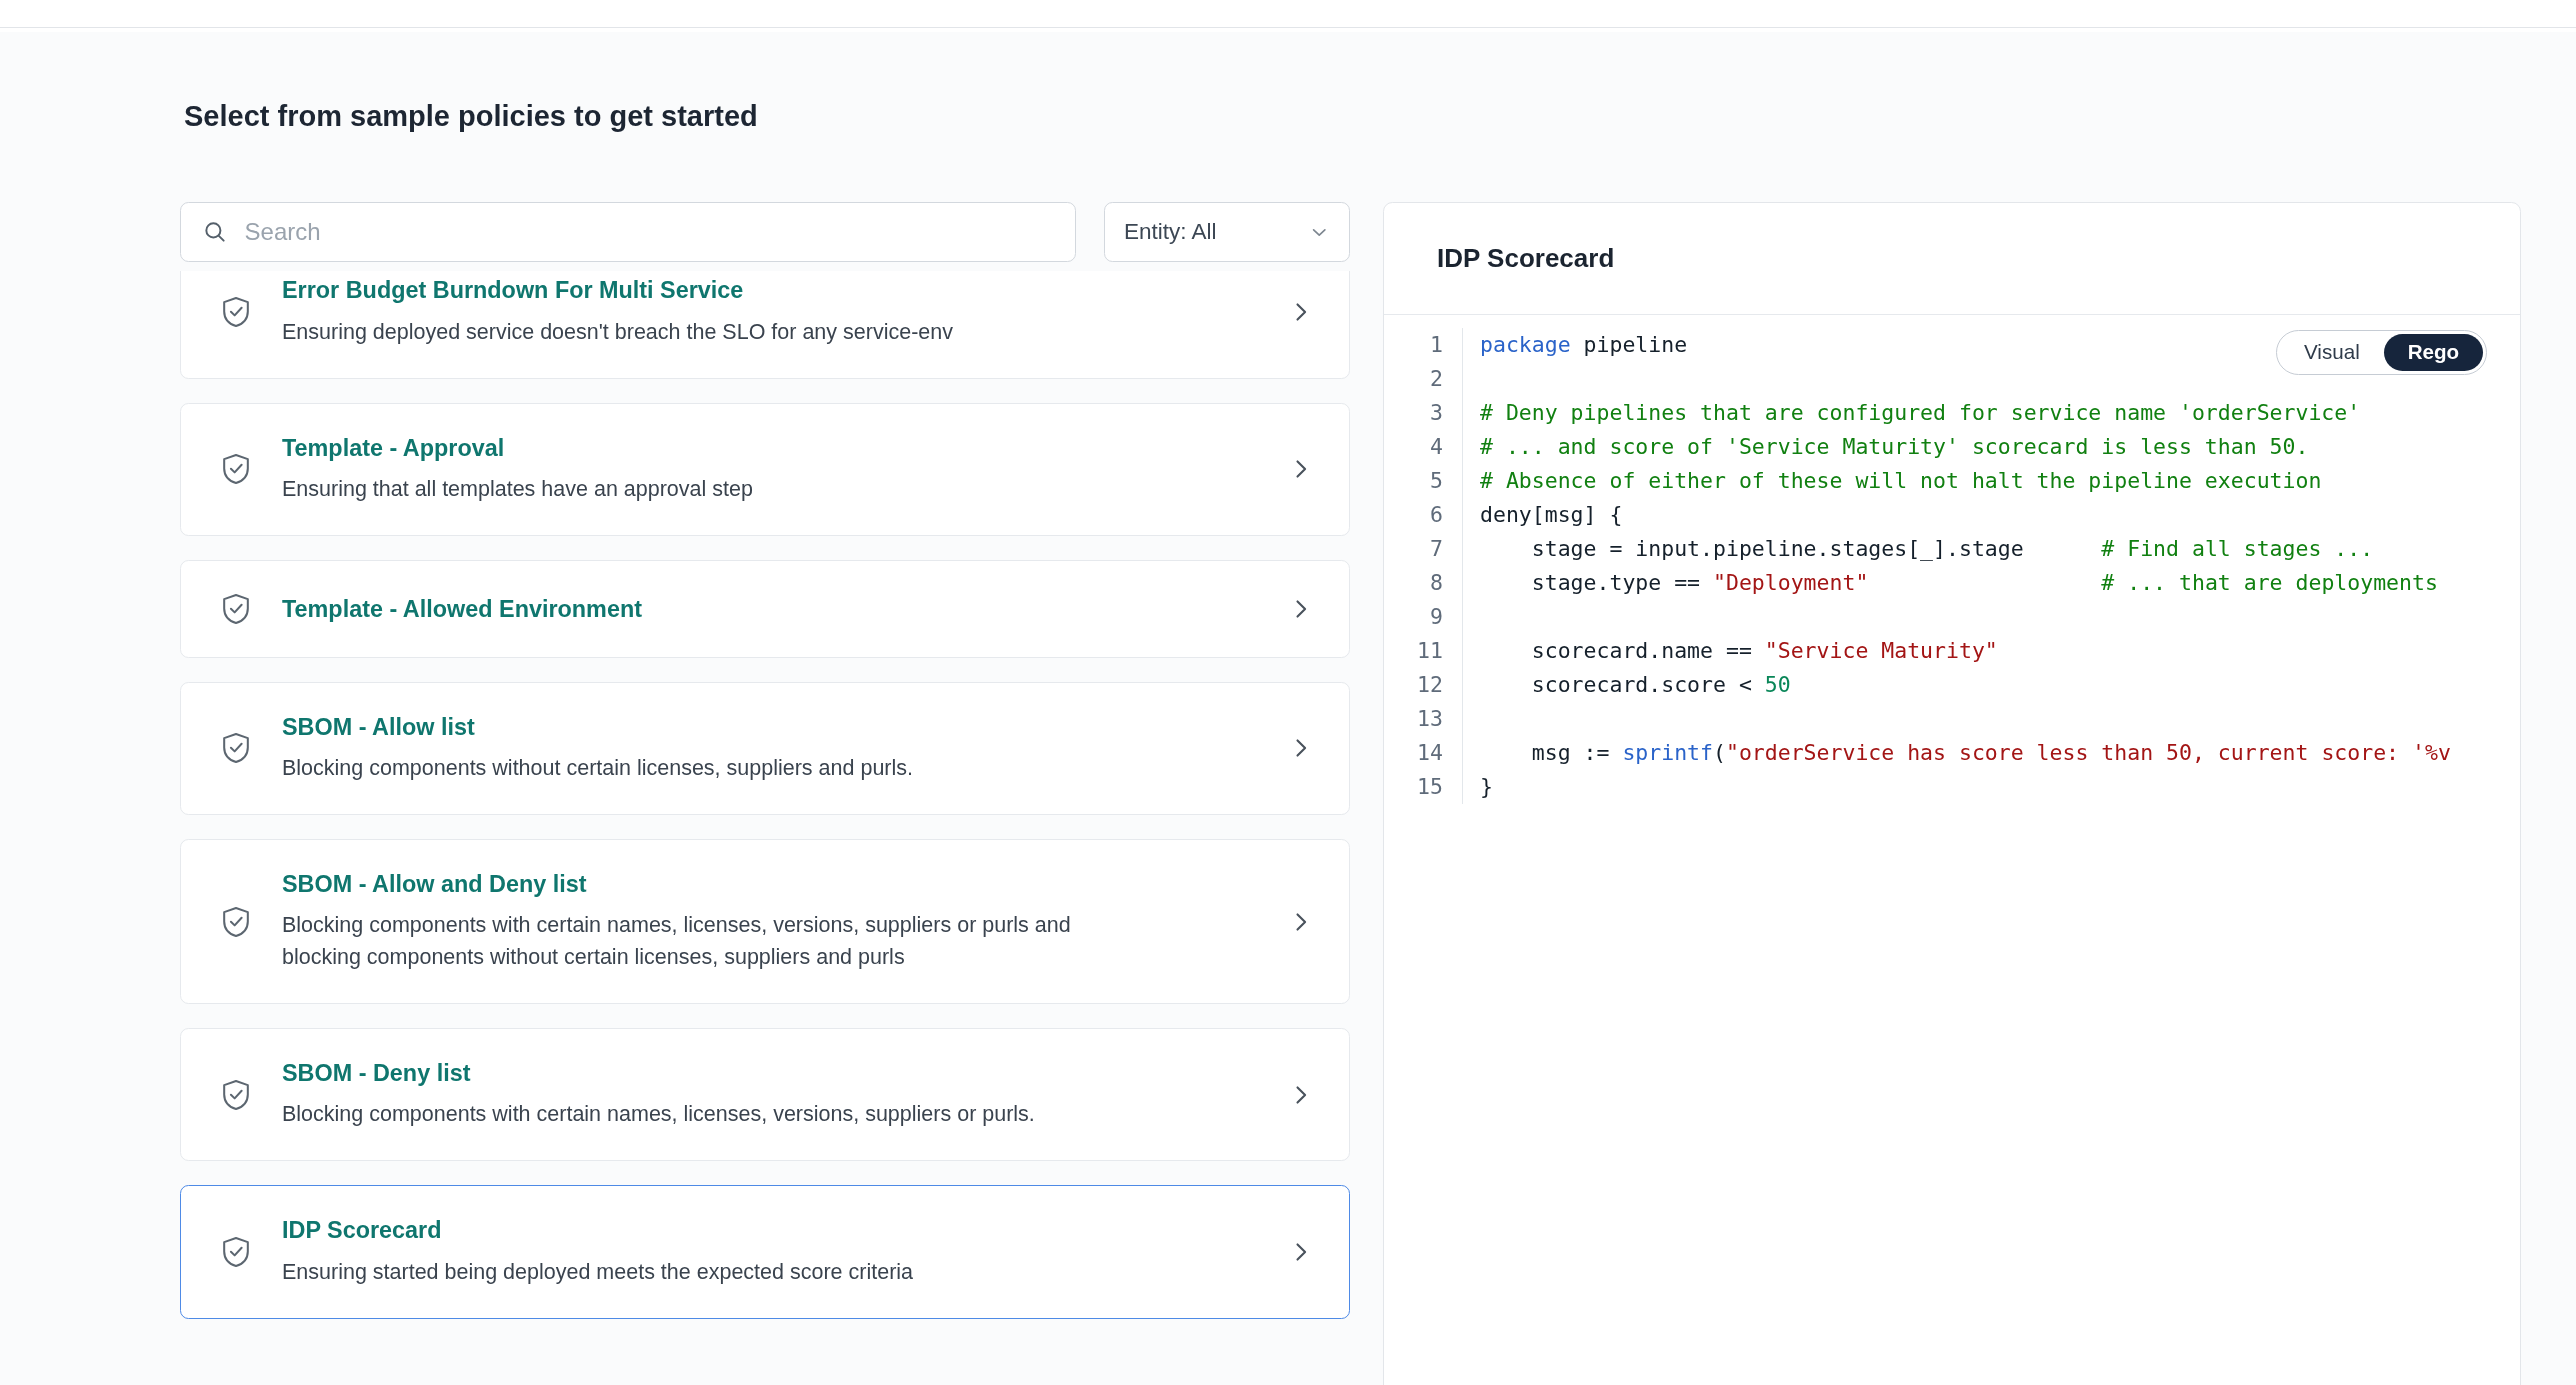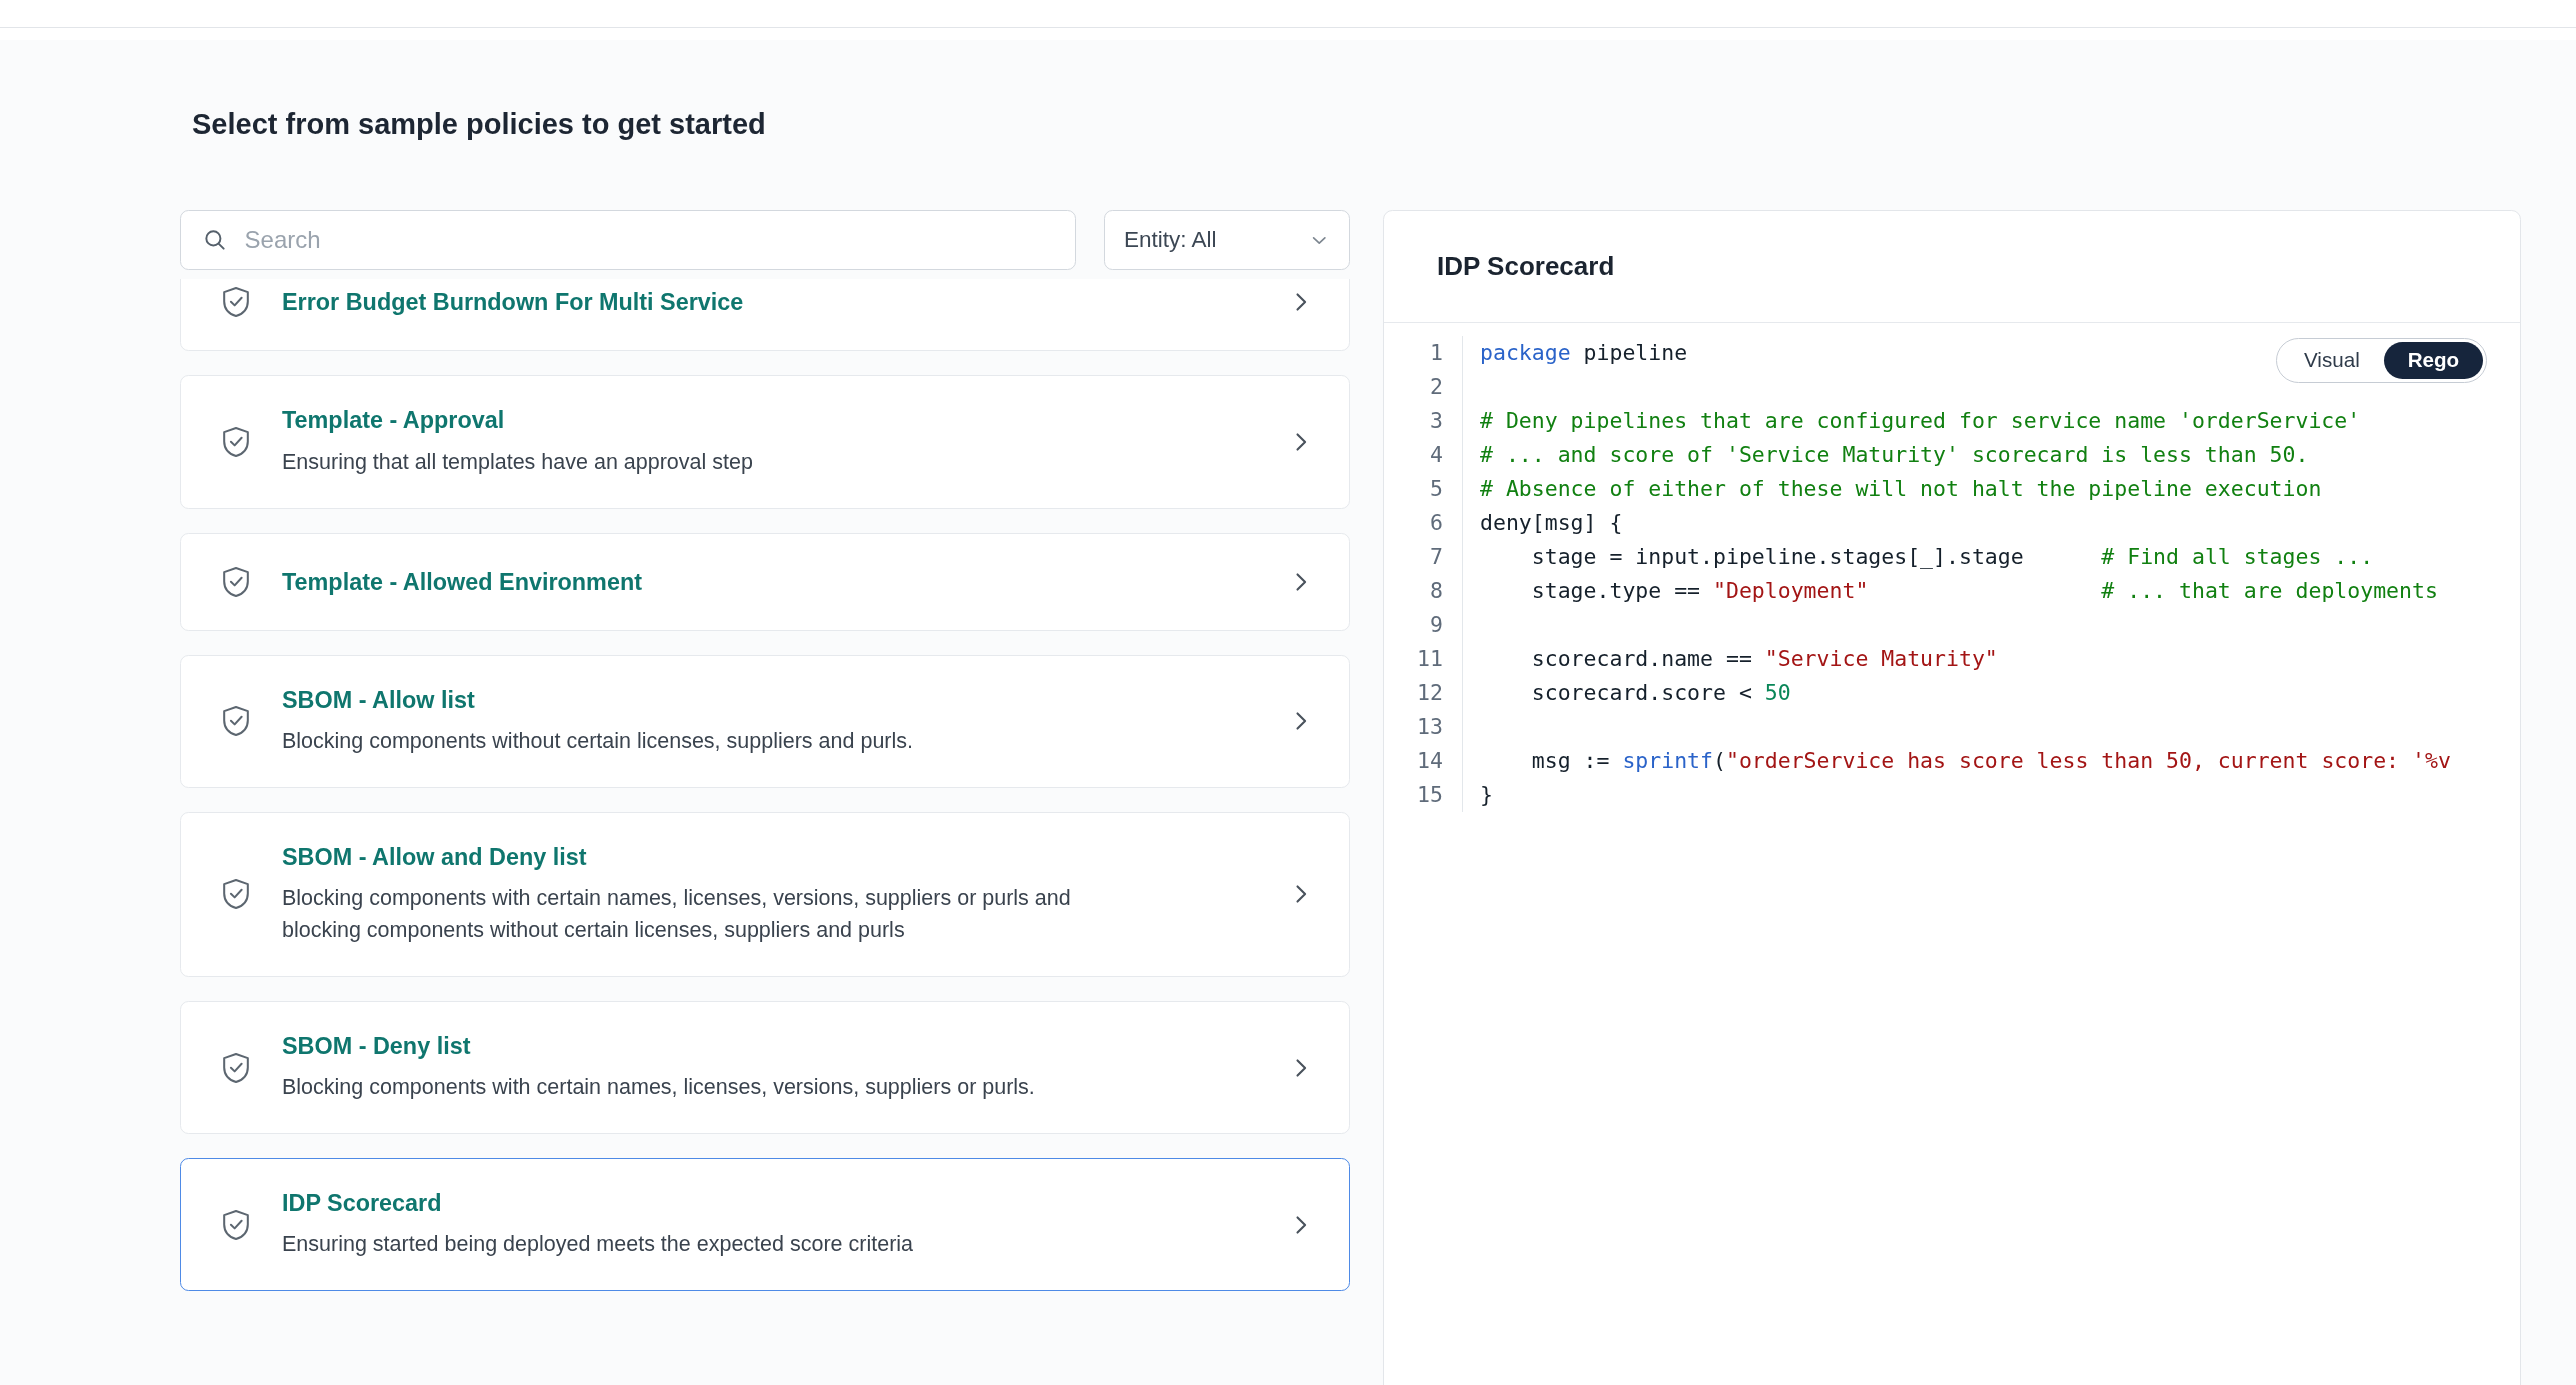--- a/index.html
+++ b/index.html
@@ -10,21 +10,21 @@
     font-family: "Liberation Sans", sans-serif;
     color: #1f2733;
   }
   .topbar {
     height: 28px; background: #fff; border-bottom: 0.9px solid #e2e5e9;
   }
   .content {
     height: 1357px; background: #fafbfc; position: relative;
   }
   .page-title {
-    margin: 12px; padding: 68px 0 0 180px;
+    margin: 4px; padding: 68px 0 0 180px;
     font-size: 29px; font-weight: 700; color: #1d2633;
   }
   .main-row {
     display: flex; align-items: flex-start;
     margin: 69px 55px 0 180px;
   }
   .left-col { width: 1170px; flex: none; }
   .controls { display: flex; gap: 28px; }
   .searchbox {
     flex: 1; height: 60px; background: #fff;
@@ -131,20 +131,21 @@
       <div class="policy-list" id="policy-list">
           <div class="policy-card clipped">
             <span class="p-icon">
               <svg width="36" height="36" viewBox="0 0 32 32" fill="none">
                 <path d="M16 3.5 L26.5 7.2 V15.5 C26.5 22.3 22 26.6 16 28.5 C10 26.6 5.5 22.3 5.5 15.5 V7.2 Z" stroke="#5c6670" stroke-width="1.8" stroke-linejoin="round"></path>
                 <path d="M11.5 15.8 L14.8 19 L21 12.2" stroke="#5c6670" stroke-width="1.8" stroke-linecap="round" stroke-linejoin="round"></path>
               </svg>
             </span>
             <div class="p-text">
               <div class="p-title">Error Budget Burndown For Multi Service</div>
+              <div class="p-desc">Ensuring deployed service doesn't breach the SLO for any service-env</div>
             </div>
             <span class="chev">
               <svg width="28" height="28" viewBox="0 0 24 24" fill="none">
                 <path d="M9 5.5 L15.5 12 L9 18.5" stroke="#49525c" stroke-width="1.8" stroke-linecap="round" stroke-linejoin="round"></path>
               </svg>
             </span>
           </div>
           <div class="policy-card">
             <span class="p-icon">
               <svg width="36" height="36" viewBox="0 0 32 32" fill="none">

